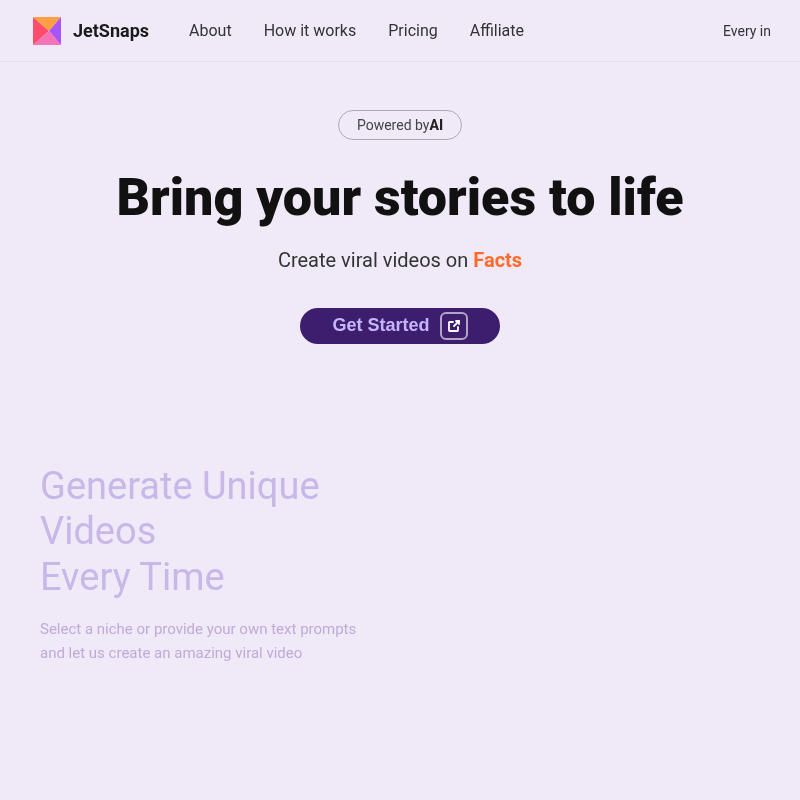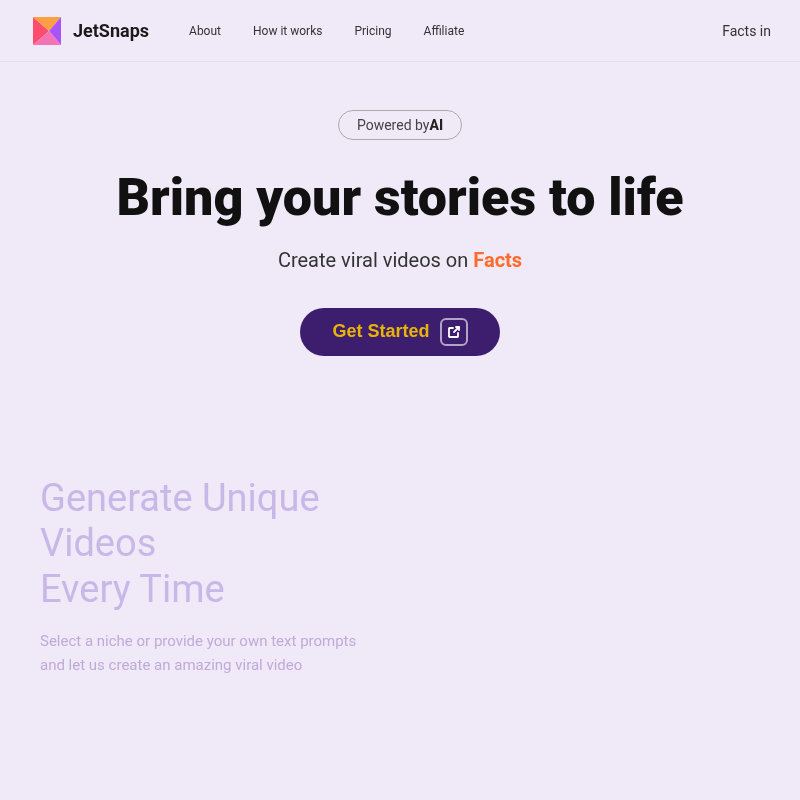--- a/index.html
+++ b/index.html
@@ -46,21 +46,21 @@
 
     .nav-links {
       display: flex;
       align-items: center;
       gap: 32px;
       margin-left: 40px;
       flex: 1;
     }
 
     .nav-link {
-      font-size: 12px;
+      font-size: 16px;
       color: #333;
       text-decoration: none;
       cursor: pointer;
     }
 
     .nav-right {
       display: flex;
       align-items: center;
       gap: 20px;
     }
@@ -127,24 +127,24 @@
     .hero-subtitle .highlight {
       color: #ff6b2b;
       font-weight: 700;
     }
 
     .get-started-btn {
       display: inline-flex;
       align-items: center;
       gap: 10px;
       background-color: #3d1e6e;
-      color: #eab308;
+      color: #c4b5fd;
       border: none;
       border-radius: 32px;
-      padding: 10px 32px;
+      padding: 4px 32px;
       font-size: 18px;
       font-weight: 700;
       cursor: pointer;
     }
 
     .get-started-btn .btn-icon {
       display: flex;
       align-items: center;
       justify-content: center;
       width: 28px;
@@ -191,21 +191,21 @@
   </a>
 
   <div class="nav-links">
     <a class="nav-link" href="#">About</a>
     <a class="nav-link" href="#">How it works</a>
     <a class="nav-link" href="#">Pricing</a>
     <a class="nav-link" href="#">Affiliate</a>
   </div>
 
   <div class="nav-right">
-    <span class="sign-in">Facts in</span>
+    <span class="sign-in">Every in</span>
   </div>
 </nav>
 
 <section class="hero">
   <div class="powered-badge">
     <span>Powered by </span>
       <span class="ai-bold">AI</span>
   </div>
 
   <h1 class="hero-title">

